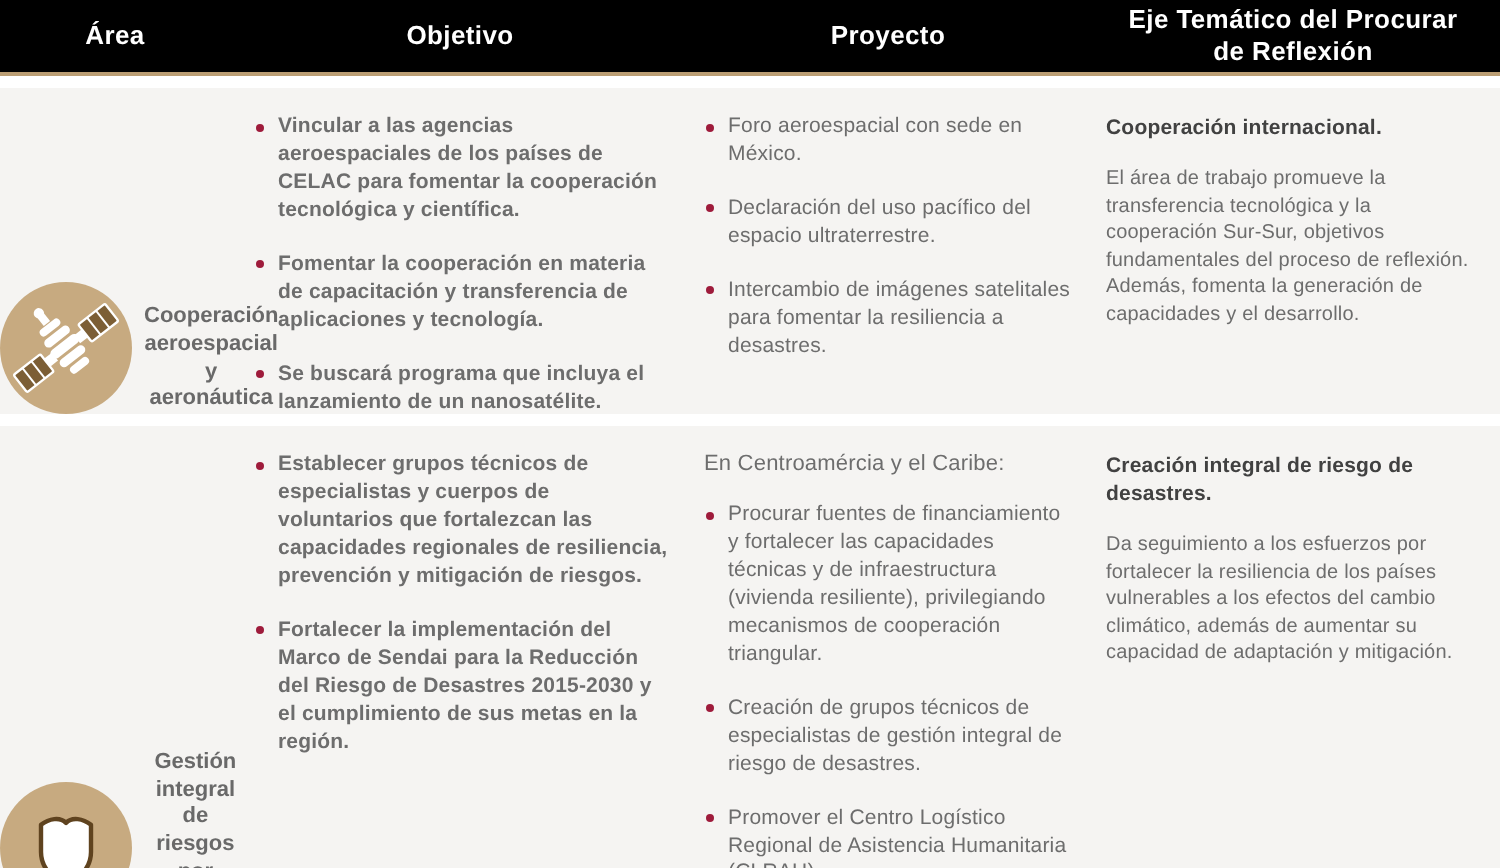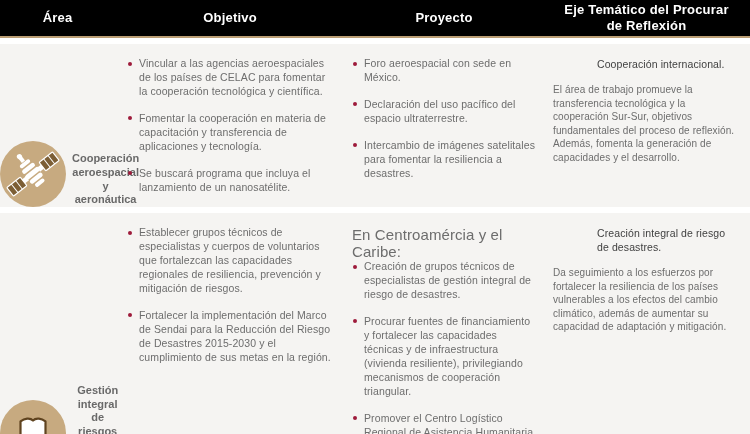--- a/index.html
+++ b/index.html
@@ -20,31 +20,31 @@
   .row { background:#f5f4f2; display:flex; }
   .row-1 { height:163px; flex:0 0 163px; }
   .row-2 { flex:1 1 auto; }
 
   .cell-area { width:115px; display:flex; align-items:flex-end; }
   .row-1 .cell-area { padding-top:24px; }
   .row-2 .cell-area { padding-top:69px; }
   .icon-circle { width:66px; height:66px; flex:0 0 66px; }
   .area-label { margin-top:11px; font-size:11px; font-weight:bold; color:#696969; text-align:center; line-height:1.25; padding:0 6px; }
 
-  .cell-obj  { width:230px; padding:13px 10px 0 12px; }
+  .cell-obj  { width:230px; padding:13px 10px 0 12px;font-weight:bold; }
   .cell-proy { width:198px; padding:13px 6px 0 7px; }
   .cell-eje  { width:207px; padding:13px 14px 0 10px; }
 
   .bullets { list-style:none; }
   .bullets li { position:relative; padding-left:12px; margin-bottom:13px; font-size:10.5px; line-height:1.33; color:#6d6d6d; letter-spacing:.1px; }
   .bullets li::before { content:""; position:absolute; left:1px; top:4.5px; width:4px; height:4px; border-radius:50%; background:#9e1b3b; }
 
-  .proy-intro { font-size:15px; color:#6d6d6d; letter-spacing:.1px; }
+  .proy-intro { font-size:11px; color:#6d6d6d; letter-spacing:.1px; margin-bottom:13px; }
 
-  .eje-title { font-size:10.5px; font-weight:normal; color:#414141; line-height:1.35; letter-spacing:.1px;margin-left:44px; }
+  .eje-title { font-size:10.5px; font-weight:bold; color:#414141; line-height:1.35; letter-spacing:.1px; }
   .eje-body  { margin-top:12px; font-size:10px; color:#6d6d6d; line-height:1.35; letter-spacing:.1px; }
 </style>
 </head>
 <body>
 
 <div class="table">
 
   <div class="header-row">
     <div class="hcell hc-area">Área</div>
     <div class="hcell hc-obj">Objetivo</div>
@@ -110,22 +110,22 @@
     </div>
     <div class="cell-obj">
       <ul class="bullets">
           <li>Establecer grupos técnicos de especialistas y cuerpos de voluntarios que fortalezcan las capacidades regionales de resiliencia, prevención y mitigación de riesgos.</li>
           <li>Fortalecer la implementación del Marco de Sendai para la Reducción del Riesgo de Desastres 2015-2030 y el cumplimiento de sus metas en la región.</li>
         </ul>
     </div>
     <div class="cell-proy">
       <div class="proy-intro">En Centroamércia y el Caribe:</div>
       <ul class="bullets">
+          <li>Procurar fuentes de financiamiento y fortalecer las capacidades técnicas y de infraestructura (vivienda resiliente), privilegiando mecanismos de cooperación triangular.</li>
           <li>Creación de grupos técnicos de especialistas de gestión integral de riesgo de desastres.</li>
-          <li>Procurar fuentes de financiamiento y fortalecer las capacidades técnicas y de infraestructura (vivienda resiliente), privilegiando mecanismos de cooperación triangular.</li>
           <li>Promover el Centro Logístico Regional de Asistencia Humanitaria (CLRAH)</li>
         </ul>
     </div>
     <div class="cell-eje">
       <div class="eje-title">Creación integral de riesgo de desastres.</div>
       <div class="eje-body">Da seguimiento a los esfuerzos por fortalecer la resiliencia de los países vulnerables a los efectos del cambio climático, además de aumentar su capacidad de adaptación y mitigación.</div>
     </div>
   </div>
 
 </div>

